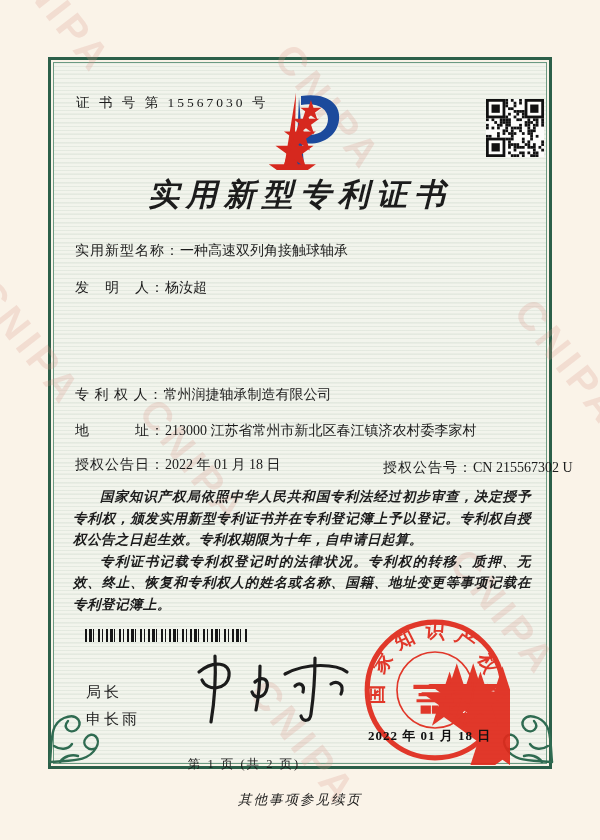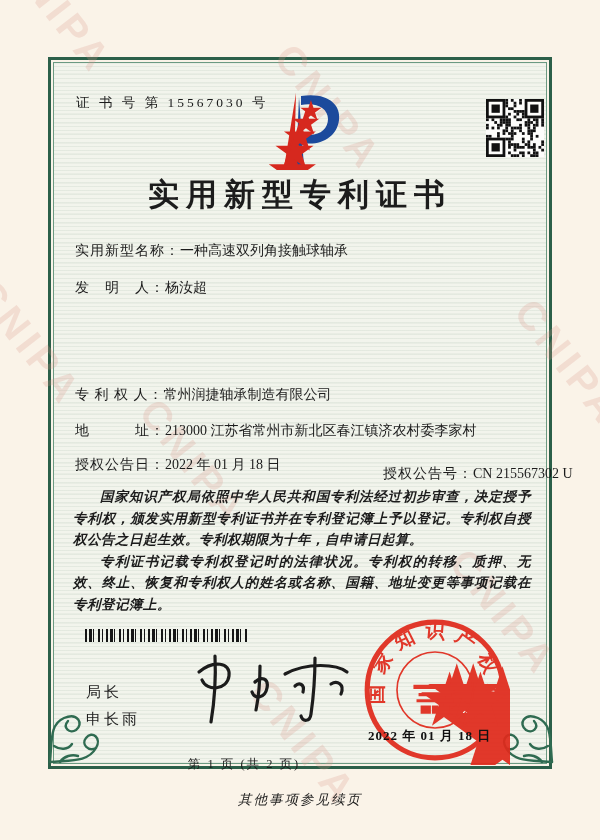--- a/index.html
+++ b/index.html
@@ -15,25 +15,25 @@
   #frame-inner{position:absolute;inset:2px;border:1px solid #6b9a82;
       background-color:#f2f4ec;
       background-image:repeating-linear-gradient(0deg,rgba(60,105,80,.08) 0 1px,transparent 1px 4px),
                        repeating-linear-gradient(0deg,transparent 0 9px,rgba(60,105,80,.05) 9px 10px);}
   .corner{position:absolute;width:80px;height:80px;z-index:2;}
   
   #cert-no{position:absolute;left:76px;top:94px;font-size:13.5px;letter-spacing:3px;z-index:2;}
   #logo{position:absolute;left:243px;top:90px;width:114px;height:80px;z-index:2;}
   #qr{position:absolute;left:486px;top:99px;width:58px;height:58px;z-index:2;background:#fdfdfb;}
   #title{position:absolute;left:0;top:174px;width:600px;text-align:center;
-         font-size:31px;font-weight:bold;letter-spacing:7px;z-index:2;}
+         font-size:31px;font-weight:bold;letter-spacing:7px;z-index:2;font-style:italic;}
   
   .row{position:absolute;left:75px;height:20px;font-size:14px;z-index:2;white-space:nowrap;}
   .row .lab{letter-spacing:1px;}
-  .grant2{position:absolute;left:308px;top:9px;}
+  .grant2{position:absolute;left:308px;top:3px;}
   
   #paras{position:absolute;left:73px;top:486px;width:458px;z-index:2;}
   #paras p{margin:0;font-size:13.5px;line-height:21.5px;text-indent:2em;
            text-align:justify;letter-spacing:.5px;font-style:italic;font-weight:bold;}
   
   #barcode{position:absolute;left:85px;top:629px;width:164px;height:13px;z-index:2;
     background:repeating-linear-gradient(90deg,#161616 0 2px,transparent 2px 4px,#161616 4px 7px,
      transparent 7px 8px,#161616 8px 9px,transparent 9px 13px,#161616 13px 15px,
      transparent 15px 17px,#161616 17px 18px,transparent 18px 21px);}
   

